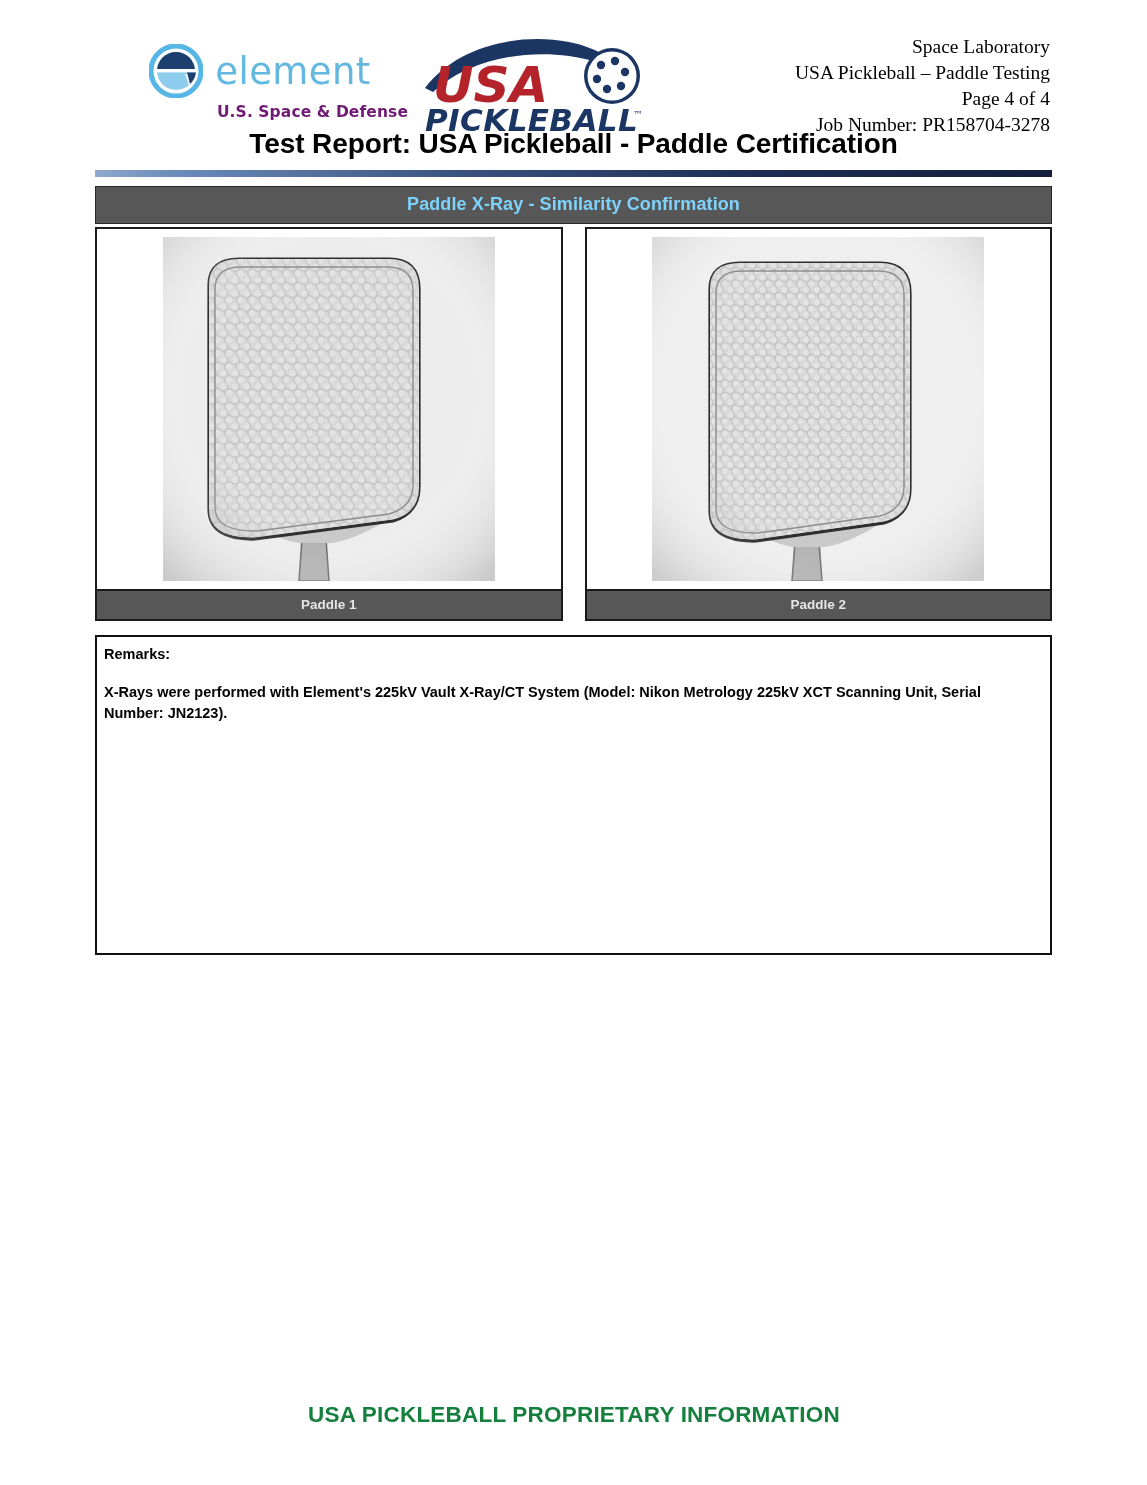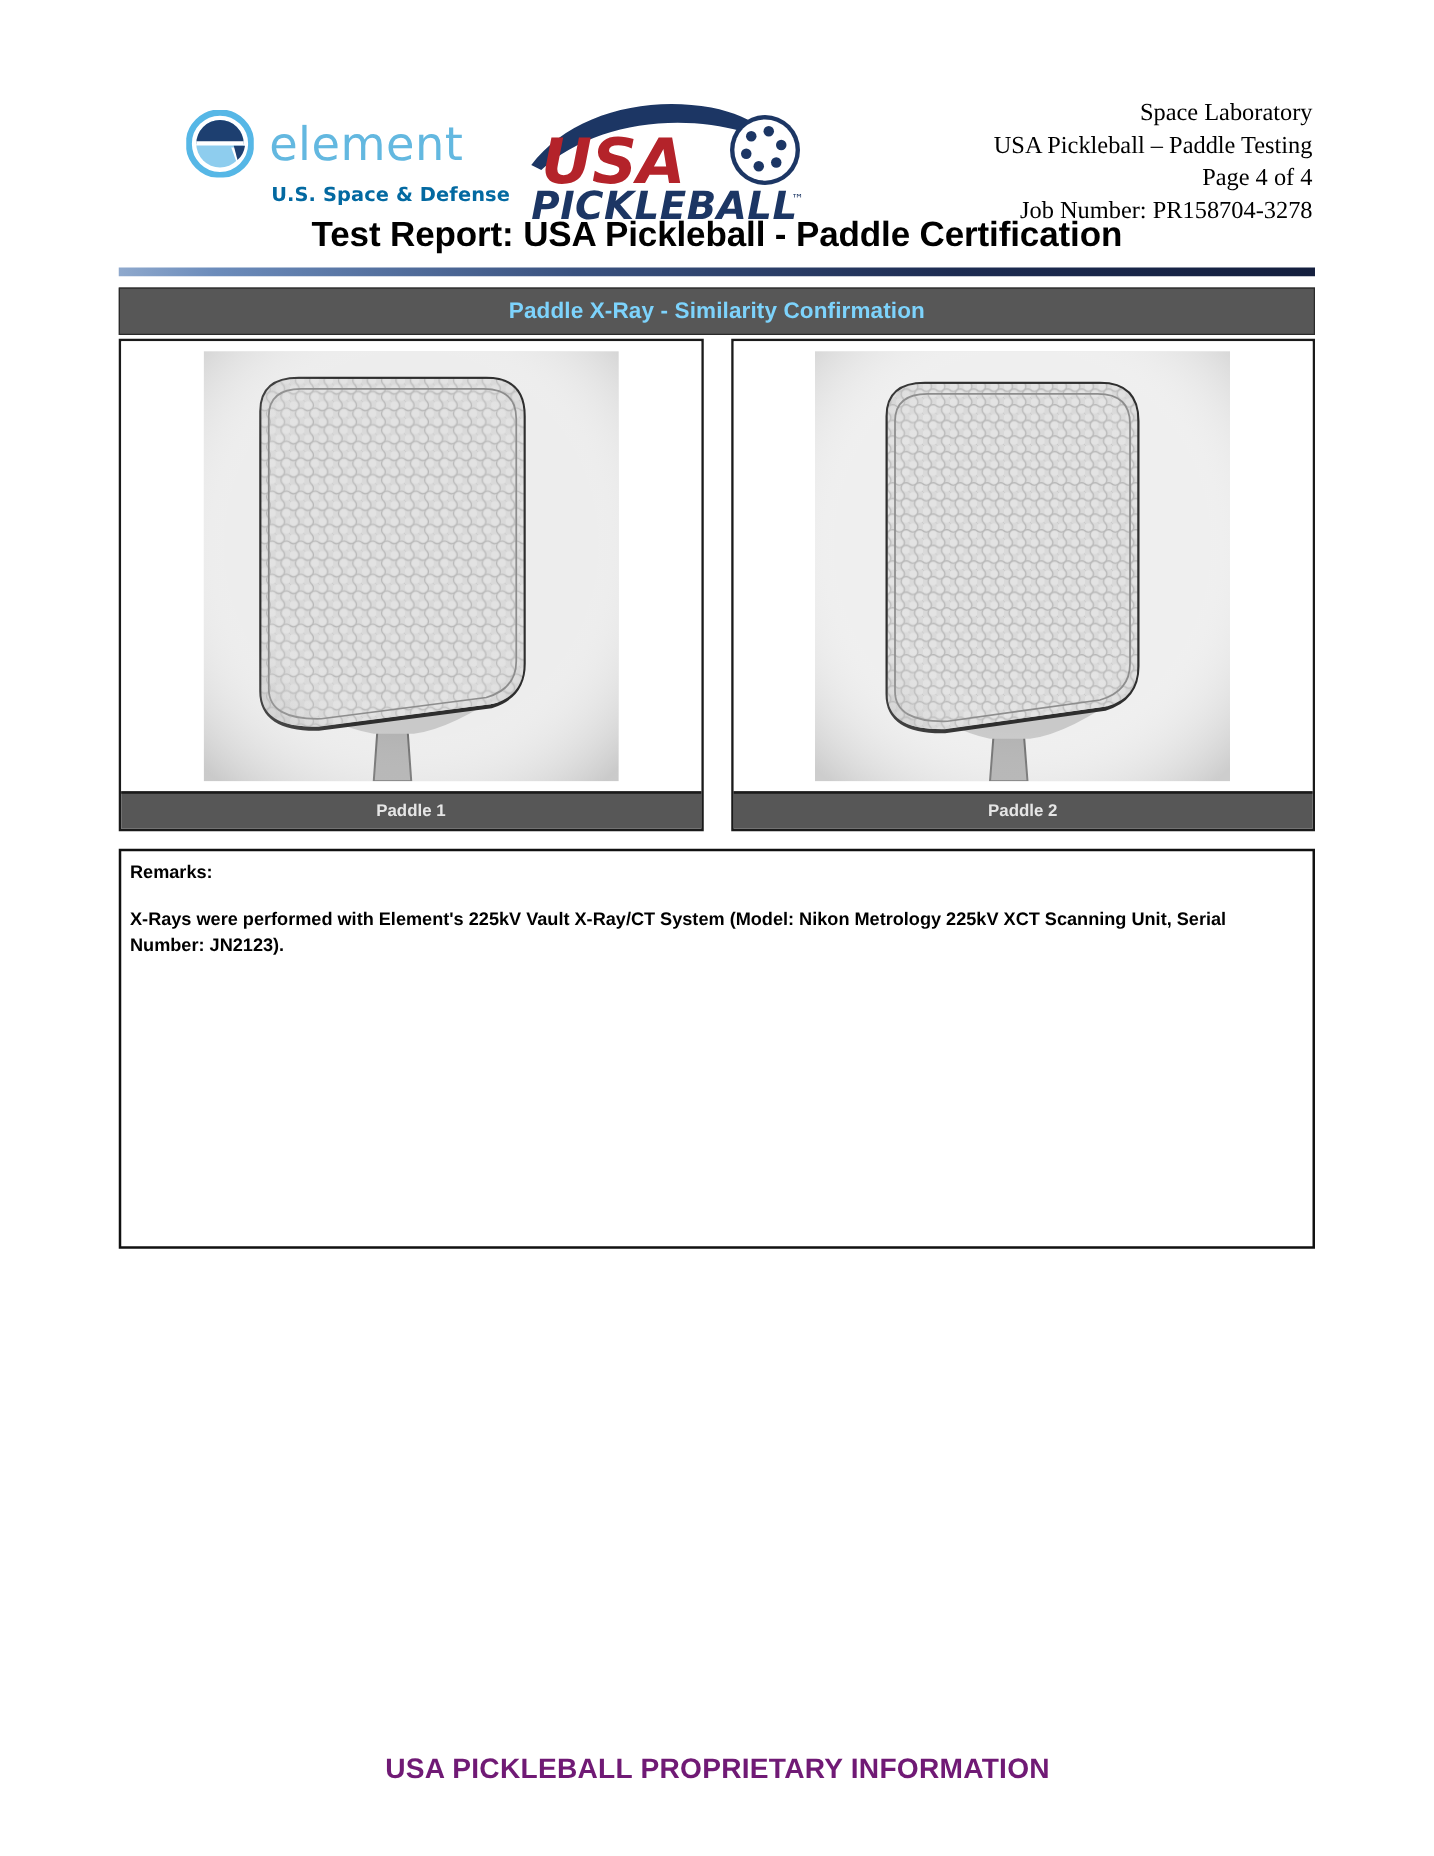--- a/index.html
+++ b/index.html
@@ -16,21 +16,20 @@
     overflow: hidden;
   }
 
   
   .header {
     display: flex;
     align-items: flex-start;
     padding: 22px 95px 0 110px;
     height: 118px;
     box-sizing: border-box;
-    margin-top: 44px;
   }
   .logo-element {
     display: flex;
     align-items: center;
     flex-direction: column;
     width: 300px;
     padding-top: 22px;
   }
   .el-row {
     display: flex;
@@ -48,21 +47,21 @@
     font-size: 37px;
     font-weight: 400;
     color: #63b8e0;
     letter-spacing: 0.4px;
     line-height: 1;
   }
   .el-sub {
     font-family: "DejaVu Sans", sans-serif;
     font-size: 15.5px;
     font-weight: 700;
-    color: #0369a1;
+    color: #701a75;
     margin-top: 5px;
     letter-spacing: 0.1px;
     align-self: flex-end;
     padding-right: 2px;
   }
 
   .logo-usap {
     width: 250px;
     display: flex;
     justify-content: center;
@@ -181,21 +180,21 @@
   
   .footer {
     position: absolute;
     left: 1px;
     right: 0;
     bottom: 57px;
     text-align: center;
     font-size: 22.5px;
     font-weight: 700;
     letter-spacing: 0.2px;
-    color: #701a75;
+    color: #15803d;
   }
 </style>
 </head>
 <body>
 
 <div class="header">
 
   <div class="logo-element">
     <div class="el-row">
       <span class="el-mark">

